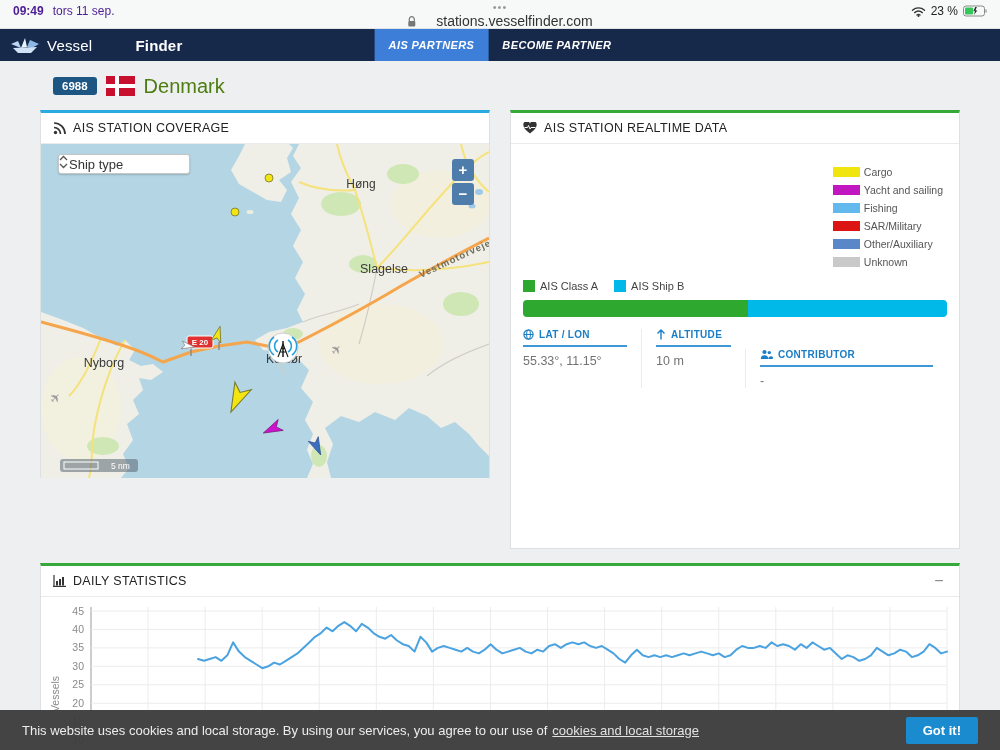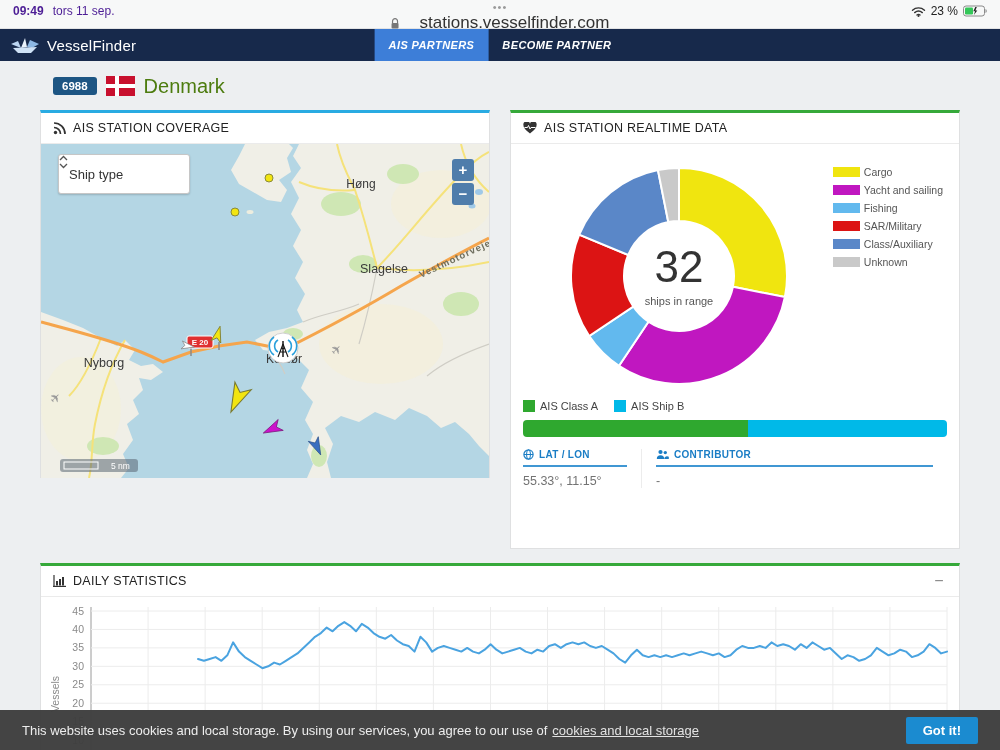--- a/index.html
+++ b/index.html
@@ -4,28 +4,28 @@
 <style>
   html,body{margin:0;padding:0;}
   body{width:1000px;height:750px;position:relative;overflow:hidden;
        background:#edeff1;font-family:"Liberation Sans",sans-serif;color:#333;}
 
   
   .statusbar{height:28px;background:#f7f8f8;position:relative;border-bottom:1px solid #e2e3e4;}
   .sb-left{position:absolute;left:13px;top:4px;font-size:12px;color:#4c1d95;}
   .sb-left b{margin-right:9px;}
   .sb-dots{position:absolute;left:50%;top:1px;transform:translateX(-50%);color:#9a9a9a;font-size:11px;letter-spacing:1px;}
-  .sb-url{position:absolute;left:50%;top:13px;transform:translateX(-50%);font-size:17px;color:#333;display:flex;align-items:center;gap:20px;}
+  .sb-url{position:absolute;left:50%;top:13px;transform:translateX(-50%);font-size:14px;color:#333;display:flex;align-items:center;gap:20px;}
   .sb-right{position:absolute;right:12px;top:4px;display:flex;align-items:center;gap:5px;font-size:12px;color:#222;}
 
   
   .nav{height:32px;background:#17294b;position:relative;display:flex;align-items:center;}
   .brand{display:flex;align-items:center;gap:7px;margin-left:10px;}
   .brand-name{color:#fff;font-size:15px;letter-spacing:.2px;}
-  .brand-name b{font-weight:400;}
+  .brand-name b{font-weight:700;padding-left:43px;}
   .menu{position:absolute;left:50%;transform:translateX(-50%);height:32px;display:flex;}
   .menu-item{color:#fff;font-size:11px;font-weight:700;letter-spacing:.4px;line-height:32px;padding:0 14px;cursor:pointer;font-style:italic;}
   .menu-item.active{background:#3d7ed8;}
 
   
   .content{padding:10px 40px 0;}
   .title-row{display:flex;align-items:center;gap:9px;margin:2px 0 11px 13px;height:26px;}
   .id-badge{background:#1d5583;color:#fff;font-size:11.5px;font-weight:700;padding:3px 9px;border-radius:3px;}
   .flag{width:29px;height:20px;background:#c8102e;position:relative;}
   .flag:before{content:"";position:absolute;left:9px;top:0;width:4px;height:20px;background:#fff;}
@@ -37,21 +37,21 @@
   .panel.cyan{border-top:3px solid #29abe2;}
   .panel.green{border-top:3px solid #36a93a;}
   .panel-header{height:30px;display:flex;align-items:center;gap:7px;padding:0 12px;
     font-size:12.5px;color:#222;letter-spacing:.3px;border-bottom:1px solid #ebebeb;}
   .p-left{width:450px;height:368px;}
   .p-right{width:450px;height:439px;}
 
   
   .map{position:relative;width:448px;height:334px;overflow:hidden;}
   .map svg{position:absolute;left:0;top:0;}
-  .shiptype{position:absolute;left:17px;top:10px;width:132px;height:40px;background:#fff;
+  .shiptype{position:absolute;left:17px;top:10px;width:132px;height:20px;background:#fff;
     border:1px solid #c6c6c6;border-radius:3px;box-shadow:0 1px 2px rgba(0,0,0,.18);
     display:flex;align-items:center;justify-content:space-between;padding:0 10px;box-sizing:border-box;
     font-size:13px;color:#333;cursor:pointer;}
   .zoom-btns{position:absolute;right:15px;top:15px;display:flex;flex-direction:column;gap:2px;}
   .zoom-btn{width:22px;height:22px;background:#4f7dab;color:#fff;border-radius:3px;
     font-size:15px;font-weight:700;text-align:center;line-height:21px;cursor:pointer;}
 
   
   .rt-body{padding:0 12px;}
   .donut-row{display:flex;padding-top:14px;}
@@ -65,21 +65,21 @@
   .dl-swatch{width:27px;height:10px;display:inline-block;}
   .dl-label{font-size:10.5px;color:#555;}
   .class-legend{display:flex;gap:16px;margin-top:6px;}
   .cl-item{display:flex;align-items:center;gap:5px;font-size:11px;color:#444;}
   .cl-swatch{width:12px;height:12px;display:inline-block;}
   .class-bar{margin-top:8px;height:17px;border-radius:4px;overflow:hidden;display:flex;}
   .class-bar div{height:100%;}
   .stats-row{display:flex;margin-top:12px;}
   .stat{box-sizing:border-box;padding-right:14px;}
   .stat + .stat{border-left:1px solid #ececec;padding-left:14px;}
-  .stat.s1{width:118px;} .stat.s2{width:104px;} .stat.s3{flex:1;}
+  .stat.s1{width:118px;} .stat.s2{width:104px;} .stat.s3{flex:1;margin-top:20px;}
   .stat-label{display:flex;align-items:center;gap:5px;color:#1a7dc5;font-size:10px;font-weight:700;
     letter-spacing:.3px;border-bottom:2px solid #4097d3;padding-bottom:5px;}
   .stat-value{color:#737373;font-size:12.5px;margin-top:7px;}
 
   
   .p-daily{margin-top:14px;height:262px;overflow:hidden;}
   .collapse{margin-left:auto;color:#888;font-size:16px;line-height:16px;cursor:pointer;padding:0 3px;}
   .chart-wrap{padding:4px 6px 0 6px;}
 
   
@@ -286,54 +286,40 @@
         <span class="icon">
           <svg width="14" height="12" viewBox="0 0 14 12">
               <path d="M7 11.5 C3 8 .5 5.8 .5 3.4 A2.9 2.9 0 0 1 7 1.8 A2.9 2.9 0 0 1 13.5 3.4 C13.5 5.8 11 8 7 11.5Z" fill="#333"></path>
               <path d="M1.5 5.5 h3 l1-2 1.5 3.5 1-1.5 h4.5" stroke="#fff" stroke-width="1" fill="none"></path>
             </svg>
         </span>
         <span>AIS STATION REALTIME DATA</span>
       </div>
       <div class="rt-body">
         <div class="donut-row">
-          <div class="donut-wrap">
-            <svg id="donut-svg" width="236" height="236" viewBox="0 0 236 236">
-                <path d="M118,10 A108,108 0 0 1 223.92481028354888,139.06975477774185 L171.94319042217768,128.72996771088705 A55,55 0 0 0 118,63 Z" fill="#f0e50f" stroke="#fff" stroke-width="2"></path>
-                <path d="M223.92481028354888,139.06975477774185 A108,108 0 0 1 57.99841483388299,207.79871812867492 L87.4436371839219,163.73082867664 A55,55 0 0 0 171.94319042217768,128.72996771088705 Z" fill="#c017c0" stroke="#fff" stroke-width="2"></path>
-                <path d="M57.99841483388299,207.79871812867492 A108,108 0 0 1 28.201281871325108,178.00158516611702 L72.26917132336001,148.55636281607812 A55,55 0 0 0 87.4436371839219,163.73082867664 Z" fill="#62b9ee" stroke="#fff" stroke-width="2"></path>
-                <path d="M28.201281871325108,178.00158516611702 A108,108 0 0 1 18.221010488781047,76.67018930457027 L67.18662571187923,96.95241121992005 A55,55 0 0 0 72.26917132336001,148.55636281607812 Z" fill="#dc1414" stroke="#fff" stroke-width="2"></path>
-                <path d="M18.221010488781047,76.67018930457027 A108,108 0 0 1 96.9302452222582,12.075189716451106 L107.27003228911296,64.05680957782232 A55,55 0 0 0 67.18662571187923,96.95241121992005 Z" fill="#5a87c8" stroke="#fff" stroke-width="2"></path>
-                <path d="M96.9302452222582,12.075189716451106 A108,108 0 0 1 118.00000000000007,10 L118.00000000000003,63 A55,55 0 0 0 107.27003228911296,64.05680957782232 Z" fill="#c9c9c9" stroke="#fff" stroke-width="2"></path>
-              </svg>
-            <div class="donut-center">
-              <div class="donut-value">32</div>
-              <div class="donut-caption">ships in range</div>
-            </div>
-          </div>
           <div class="donut-legend" id="donut-legend">
               <div class="dl-item">
                 <span class="dl-swatch" style="background: rgb(240, 229, 15);"></span>
                 <span class="dl-label">Cargo</span>
               </div>
               <div class="dl-item">
                 <span class="dl-swatch" style="background: rgb(192, 23, 192);"></span>
                 <span class="dl-label">Yacht and sailing</span>
               </div>
               <div class="dl-item">
                 <span class="dl-swatch" style="background: rgb(98, 185, 238);"></span>
                 <span class="dl-label">Fishing</span>
               </div>
               <div class="dl-item">
                 <span class="dl-swatch" style="background: rgb(220, 20, 20);"></span>
                 <span class="dl-label">SAR/Military</span>
               </div>
               <div class="dl-item">
                 <span class="dl-swatch" style="background: rgb(90, 135, 200);"></span>
-                <span class="dl-label">Class/Auxiliary</span>
+                <span class="dl-label">Other/Auxiliary</span>
               </div>
               <div class="dl-item">
                 <span class="dl-swatch" style="background: rgb(201, 201, 201);"></span>
                 <span class="dl-label">Unknown</span>
               </div>
             </div>
         </div>
 
         <div class="class-legend">
           <span class="cl-item">
@@ -356,20 +342,31 @@
               <span class="icon">
                 <svg width="11" height="11" viewBox="0 0 11 11">
                     <circle cx="5.5" cy="5.5" r="4.6" fill="none" stroke="#1a7dc5" stroke-width="1.2"></circle>
                     <ellipse cx="5.5" cy="5.5" rx="2" ry="4.6" fill="none" stroke="#1a7dc5" stroke-width="1"></ellipse>
                     <line x1="1" y1="5.5" x2="10" y2="5.5" stroke="#1a7dc5" stroke-width="1"></line>
                   </svg>
               </span>
               <span>LAT / LON</span>
             </div>
             <div class="stat-value">55.33°, 11.15°</div>
+          </div>
+          <div class="stat s2">
+            <div class="stat-label">
+              <span class="icon">
+                <svg width="10" height="11" viewBox="0 0 10 11">
+                    <path d="M5 10.5 V2 M1.5 4.5 L5 1 8.5 4.5" fill="none" stroke="#1a7dc5" stroke-width="1.4"></path>
+                  </svg>
+              </span>
+              <span>ALTITUDE</span>
+            </div>
+            <div class="stat-value">10 m</div>
           </div>
           <div class="stat s3">
             <div class="stat-label">
               <span class="icon">
                 <svg width="13" height="11" viewBox="0 0 13 11">
                     <circle cx="4.5" cy="3" r="2.1" fill="#1a7dc5"></circle>
                     <circle cx="9.3" cy="3.6" r="1.7" fill="#1a7dc5"></circle>
                     <path d="M.8 10 a3.7 3.7 0 0 1 7.4 0 Z" fill="#1a7dc5"></path>
                     <path d="M8.2 10 a2.9 2.9 0 0 1 4.6 -2.2 L12.8 10 Z" fill="#1a7dc5"></path>
                   </svg>

